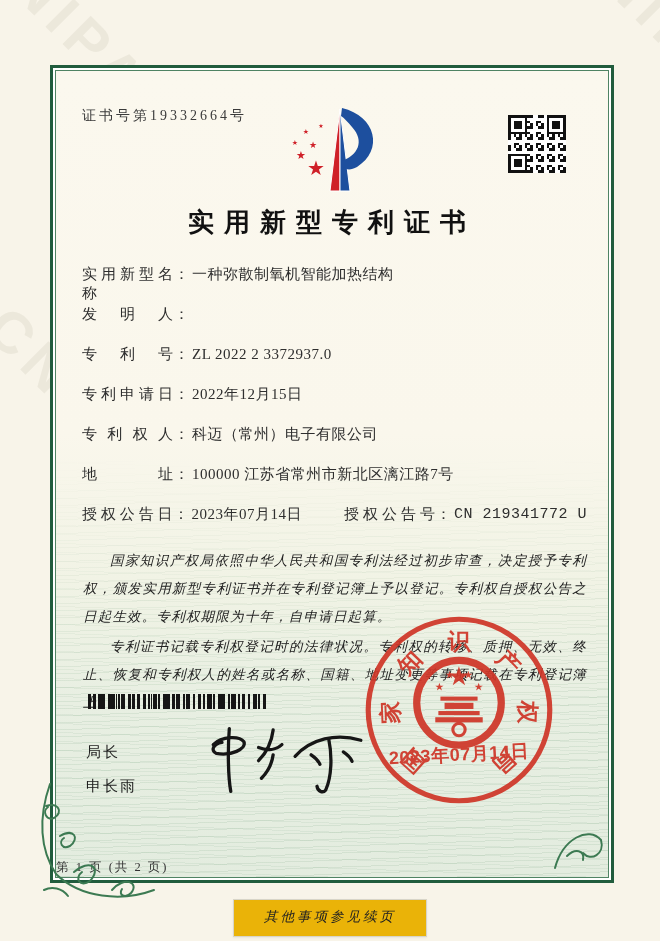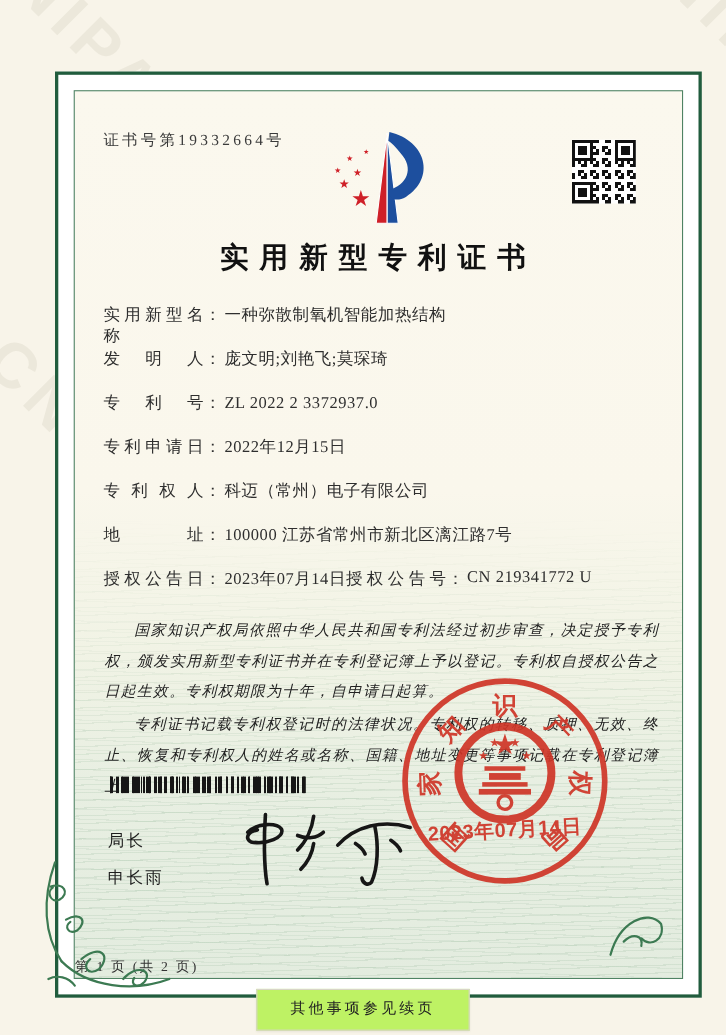--- a/index.html
+++ b/index.html
@@ -9,21 +9,21 @@
     font-family:"Liberation Serif","DejaVu Serif",serif;
     color:#222;
   }
   .wm{
     position:absolute;font-family:"Liberation Sans","DejaVu Sans",sans-serif;
     font-weight:bold;font-size:58px;letter-spacing:8px;color:#8a8468;opacity:.10;
     transform:rotate(45deg);white-space:nowrap;pointer-events:none;z-index:1;
   }
   .frame{
     position:absolute;left:50px;top:65px;width:554px;height:808px;
-    border:3px solid var(--frame_green,#215c3d);padding:14px;z-index:2;
+    border:3px solid var(--frame_green,#215c3d);padding:2px;z-index:2;
     background:#fff;
   }
   .frame-inner{
     position:relative;width:100%;height:100%;box-sizing:border-box;
     border:1px solid #4f8363;
     background:linear-gradient(180deg,#fbf8ee 0%,#faf7ec 45%,#f1f3e5 63%,#e8efe2 78%,#e3ecdf 100%);
     overflow:hidden;
   }
   .waves{
     position:absolute;inset:0;pointer-events:none;
@@ -38,21 +38,21 @@
   .qr{position:absolute;left:452px;top:44px;width:58px;height:58px;background:#fff;}
   .title{
     position:absolute;left:0;top:134px;width:100%;text-align:center;
     font-size:26px;font-weight:bold;letter-spacing:10px;color:#111;
   }
   .fields{position:absolute;left:26px;top:194px;width:505px;font-size:15px;color:#2e2e2e;}
   .field-row{display:flex;align-items:baseline;height:23px;margin-bottom:17px;}
   .f-label{display:inline-block;width:92px;text-align:justify;text-align-last:justify;letter-spacing:1px;}
   .f-colon{display:inline-block;width:18px;}
   .f-value{letter-spacing:.5px;white-space:nowrap;}
-  .f-group2{display:flex;align-items:flex-start;}
+  .f-group2{display:flex;align-items:center;margin-left:42px;font-family:Liberation Mono, monospace;}
   .paras{
     position:absolute;left:25px;top:474px;width:508px;
     font-size:13.5px;font-style:italic;letter-spacing:1.2px;line-height:28px;color:#222;
   }
   .paras p{margin:2px;text-indent:2em;text-align:justify;}
   .barcode{
     position:absolute;left:32px;top:623px;width:178px;height:15px;
     background-image:
       repeating-linear-gradient(90deg,#161616 0 2px,transparent 2px 5px),
       repeating-linear-gradient(90deg,#161616 0 1px,transparent 1px 7px),
@@ -73,22 +73,22 @@
   .seal-date{font-size:17.5px;letter-spacing:.5px;fill:var(--date_red,#b22a1d);
     font-family:"Liberation Sans",sans-serif;}
   .emblem *{fill:var(--seal_red,#cf3527);}
   .emblem .ring2{fill:none;stroke:var(--seal_red,#cf3527);}
   .footer-page{position:absolute;left:0;top:788px;width:100%;font-size:12.5px;letter-spacing:2px;color:#333;}
   .ornament-bl{position:absolute;left:28px;top:778px;width:152px;height:130px;z-index:6;}
   .ornament-br{position:absolute;left:545px;top:816px;width:62px;height:60px;z-index:4;}
   .ornament-bl path,.ornament-br path{stroke:#3c7a52;stroke-width:2;fill:none;stroke-linecap:round;}
   .tab{
     position:absolute;left:50%;top:899px;transform:translateX(-50%);
-    background:#bef264;border:1px solid #d8d5c8;padding:8px 30px 10px;
-    font-size:13.5px;letter-spacing:3px;color:#222;z-index:3;
+    background:#eab308;border:1px solid #d8d5c8;padding:8px 30px 10px;
+    font-size:13.5px;font-style:italic;letter-spacing:3px;color:#222;z-index:3;
     box-shadow:0 1px 2px rgba(0,0,0,.06);
   }
 </style>
 </head>
 <body>
 
 <div class="page">
 
   <div class="wm" style="left:-45px;top:-18px;">CNIPA</div>
   <div class="wm" style="left:545px;top:-25px;">CNIPA</div>
@@ -338,21 +338,20 @@
 
       <div class="fields">
         <div class="field-row">
           <span class="f-label">实用新型名称</span>
           <span class="f-colon">：</span>
           <span class="f-value">一种弥散制氧机智能加热结构</span>
         </div>
         <div class="field-row">
           <span class="f-label">发明人</span>
           <span class="f-colon">：</span>
-          <span class="f-value">庞文明;刘艳飞;莫琛琦</span>
         </div>
         <div class="field-row">
           <span class="f-label">专利号</span>
           <span class="f-colon">：</span>
           <span class="f-value">ZL 2022 2 3372937.0</span>
         </div>
         <div class="field-row">
           <span class="f-label">专利申请日</span>
           <span class="f-colon">：</span>
           <span class="f-value">2022年12月15日</span>

